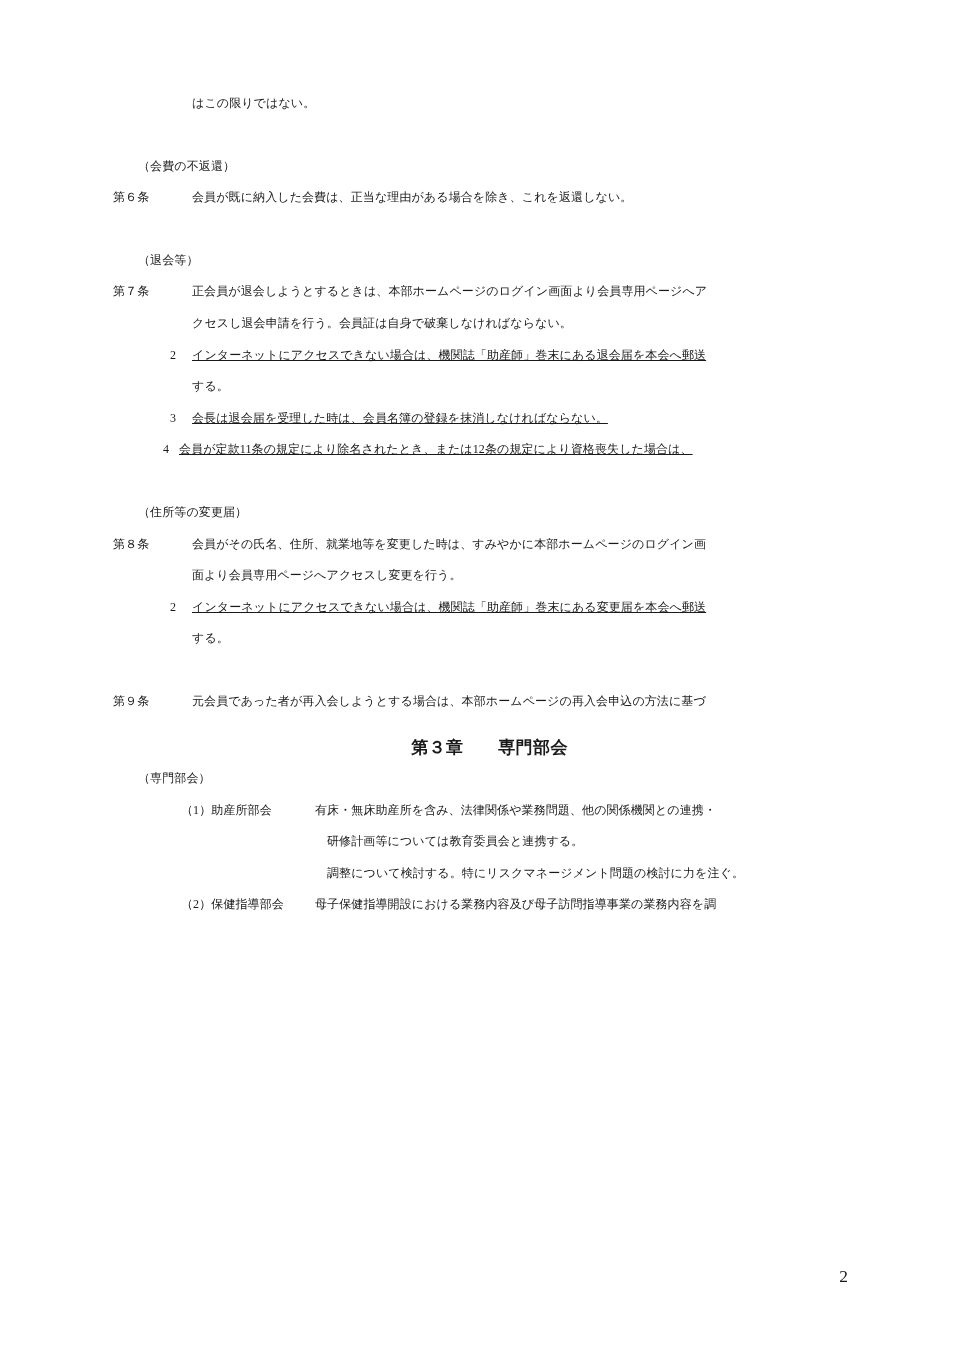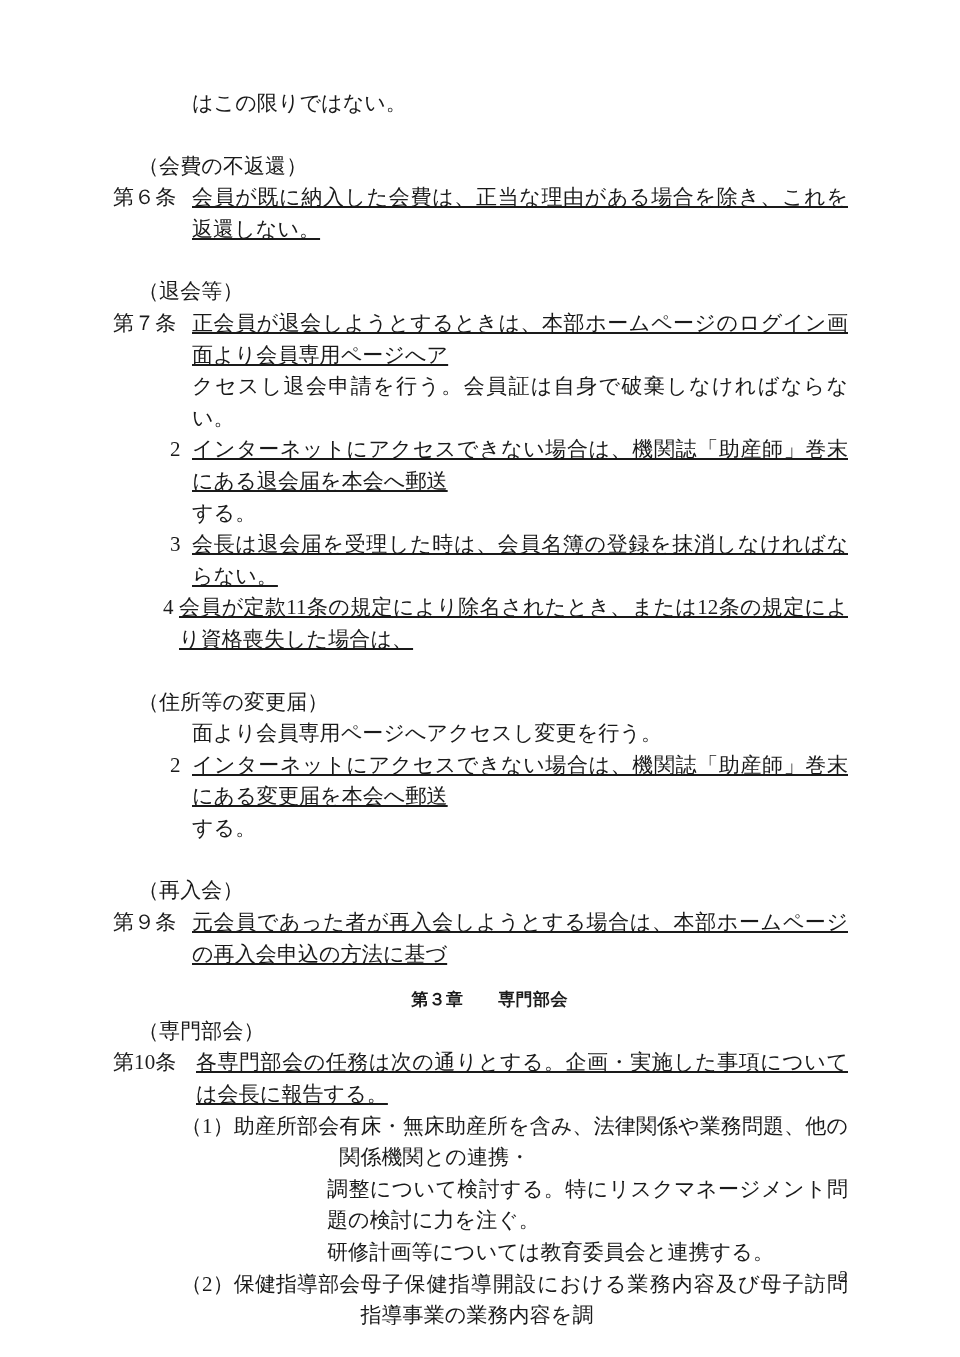--- a/index.html
+++ b/index.html
@@ -21,21 +21,21 @@
     left: 0;
     top: 0;
     width: 960px;
     height: 1357px;
     box-sizing: border-box;
     padding: 88px 112px 40px 113px;
   }
 
   
   .line {
-    font-size: 21px;
+    font-size: 12px;
     line-height: 31.6px;
     letter-spacing: 0.1px;
     white-space: pre-wrap;
     text-align: justify;
     text-justify: inter-character;
   }
 
   
   .cont {
     margin-left: 79px;
@@ -57,21 +57,20 @@
   }
   .article .label {
     flex: 0 0 79px;
     white-space: pre;
   }
   .article .label.wide {
     flex: 0 0 83px;
   }
   .article .body {
     flex: 1 1 auto;
-    text-decoration: underline;
   }
 
   
   .para {
     display: flex;
     align-items: flex-start;
   }
   .para .num {
     flex: 0 0 22px;
     margin-left: 57px;
@@ -156,51 +155,50 @@
   </div>
 
   <div class="line para">
     <span class="num tight">4</span>
     <span class="body">会員が定款11条の規定により除名されたとき、または12条の規定により資格喪失した場合は、</span>
   </div>
 
   <div class="gap-lg"></div>
 
   <div class="line caption">（住所等の変更届）</div>
+  <div class="line article">
+    <span class="label">第８条</span>
+    <span class="body">会員がその氏名、住所、就業地等を変更した時は、すみやかに本部ホームページのログイン画</span>
+  </div>
   <div class="line cont">面より会員専用ページへアクセスし変更を行う。</div>
 
   <div class="line para">
     <span class="num">2</span>
     <span class="body">インターネットにアクセスできない場合は、機関誌「助産師」巻末にある変更届を本会へ郵送</span>
   </div>
   <div class="line cont">する。</div>
 
   <div class="gap-lg"></div>
 
-  <div class="line caption">（再入会）</div>
   <div class="line article">
     <span class="label">第９条</span>
     <span class="body">元会員であった者が再入会しようとする場合は、本部ホームページの再入会申込の方法に基づ</span>
   </div>
 
   <div class="gap-sm"></div>
 
   <div class="chapter">第３章　　専門部会</div>
   <div class="line caption">（専門部会）</div>
-  <div class="line article">
-    <span class="label wide">第10条</span>
-    <span class="body">各専門部会の任務は次の通りとする。企画・実施した事項については会長に報告する。</span>
-  </div>
 
   <div class="line subitem">
     <span class="sublabel">（1）助産所部会</span>
     <span class="subbody">有床・無床助産所を含み、法律関係や業務問題、他の関係機関との連携・</span>
   </div>
+  <div class="line subcont">研修計画等については教育委員会と連携する。</div>
   <div class="line subcont">調整について検討する。特にリスクマネージメント問題の検討に力を注ぐ。</div>
-  <div class="line subcont">研修計画等については教育委員会と連携する。</div>
 
   <div class="line subitem">
     <span class="sublabel">（2）保健指導部会</span>
     <span class="subbody">母子保健指導開設における業務内容及び母子訪問指導事業の業務内容を調</span>
   </div>
 
   <div class="folio">2</div>
 </div>
 
 </body></html>

